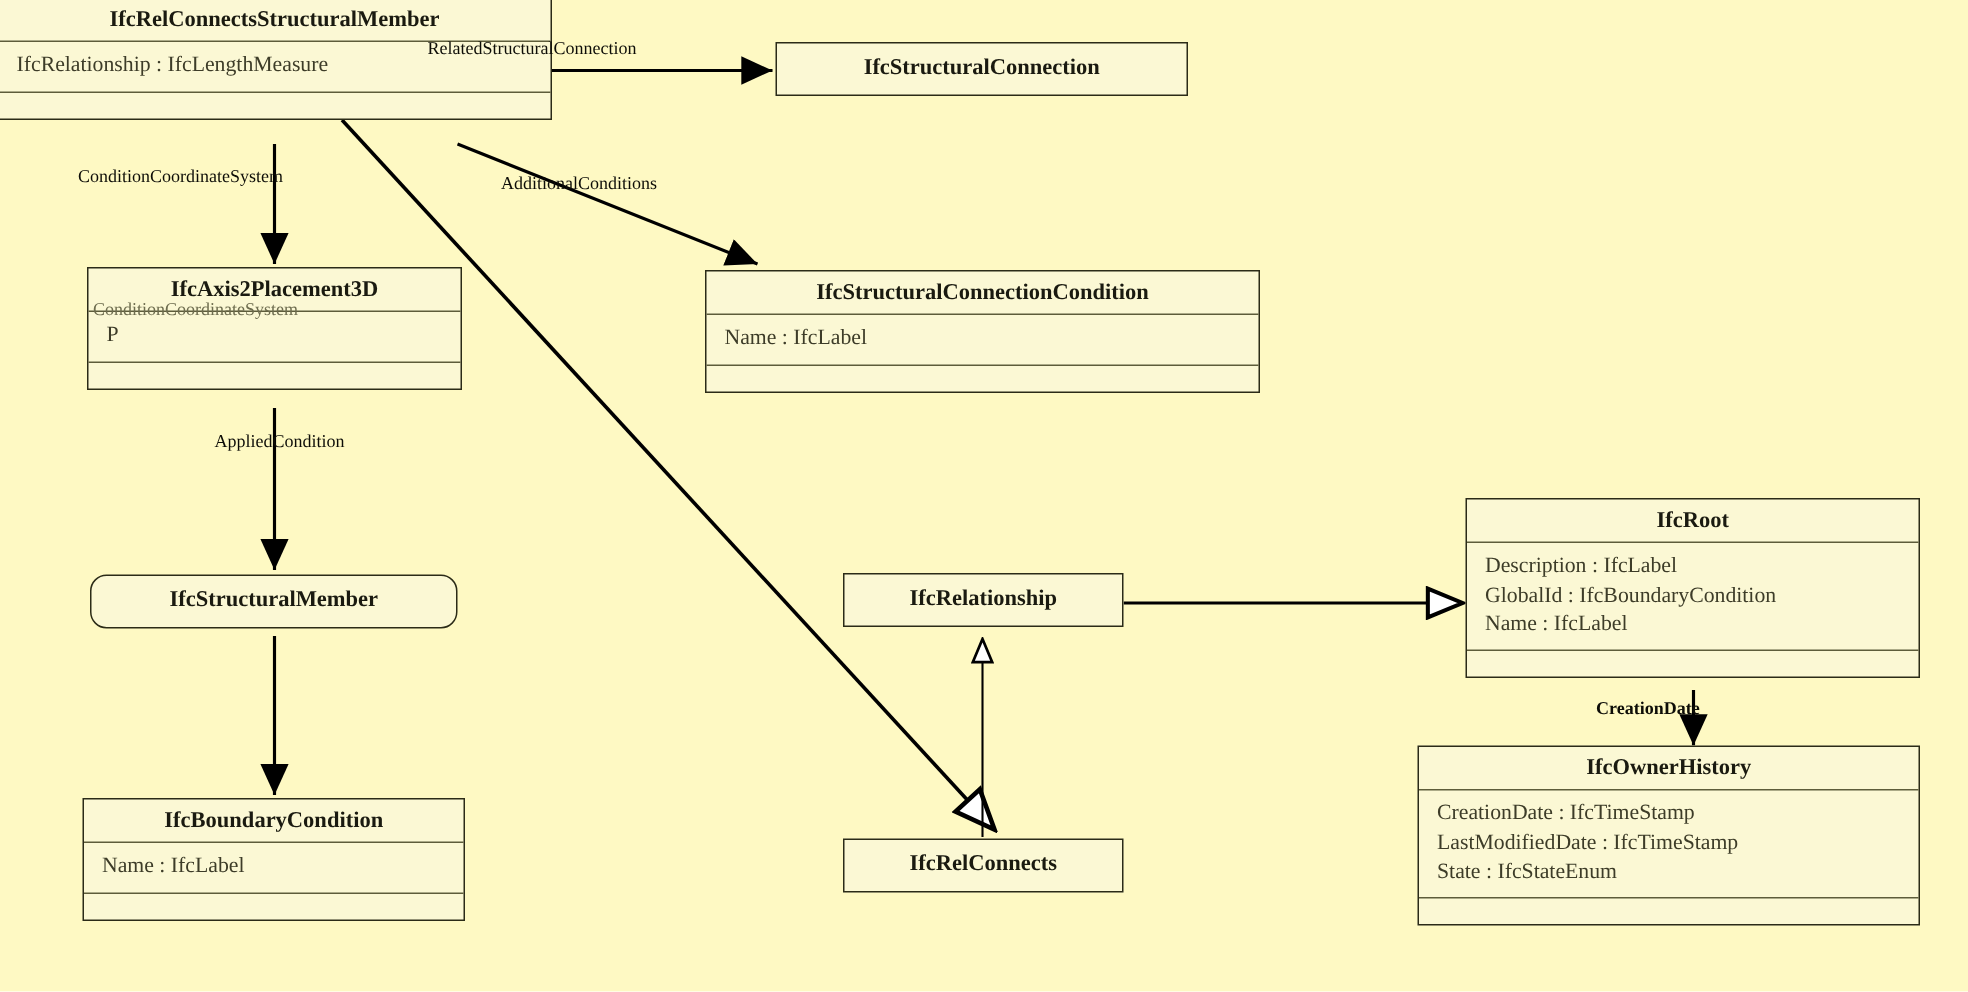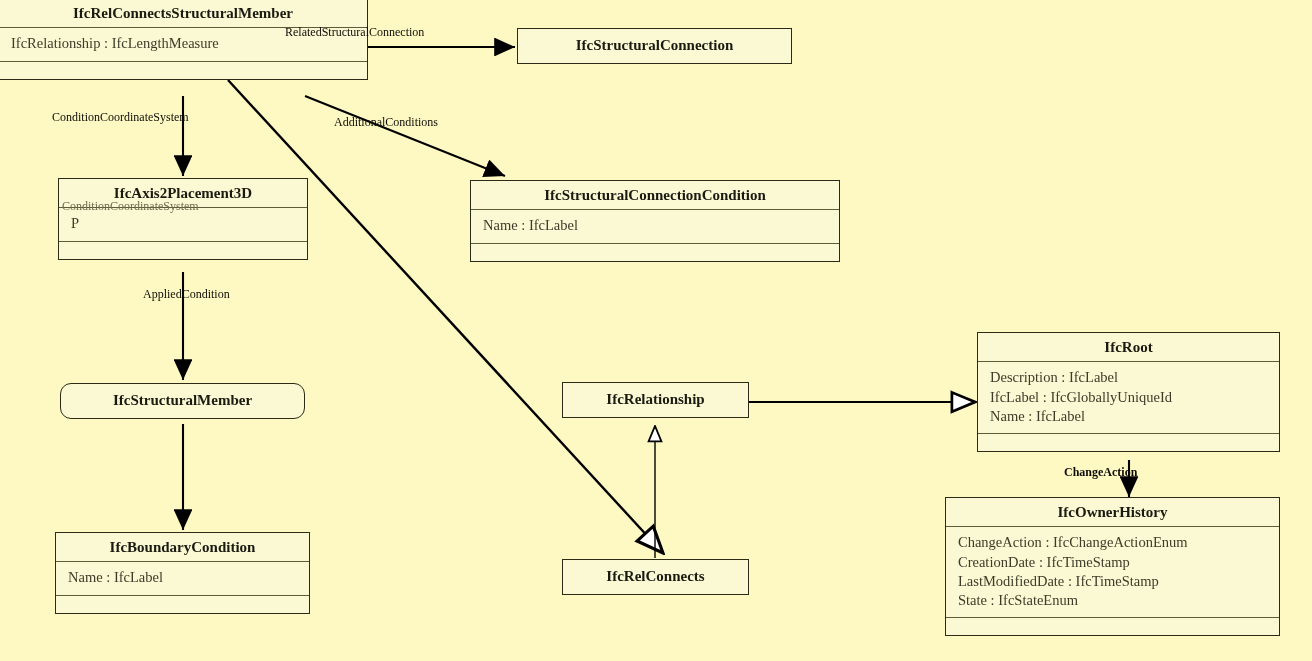--- a/index.html
+++ b/index.html
@@ -171,45 +171,44 @@
 
   <div class="node simple" style="left:562px; top:559px; width:187px;">
     <div class="title">IfcRelConnects</div>
   </div>
 
   <div class="node" style="left:977px; top:332px; width:303px;">
     <div class="title">IfcRoot</div>
     <div class="sep"></div>
     <div class="attrs">
       <div>Description : IfcLabel</div>
-      <div>IfcLabel : IfcGloballyUniqueId</div>
+      <div>GlobalId : IfcBoundaryCondition</div>
       <div>Name : IfcLabel</div>
     </div>
     <div class="sep"></div>
     <div class="tail"></div>
   </div>
 
   <div class="node" style="left:945px; top:497px; width:335px;">
     <div class="title">IfcOwnerHistory</div>
     <div class="sep"></div>
     <div class="attrs">
-      <div>ChangeAction : IfcChangeActionEnum</div>
       <div>CreationDate : IfcTimeStamp</div>
       <div>LastModifiedDate : IfcTimeStamp</div>
       <div>State : IfcStateEnum</div>
     </div>
     <div class="sep"></div>
     <div class="tail"></div>
   </div>
 
   <div class="edge-label" style="left:285px; top:26px;">RelatedStructuralConnection</div>
 
   <div class="edge-label" style="left:52px; top:111px;">ConditionCoordinateSystem</div>
 
   <div class="edge-label" style="left:334px; top:116px;">AdditionalConditions</div>
 
   <div class="edge-label faded" style="left:62px; top:200px;">ConditionCoordinateSystem</div>
 
   <div class="edge-label" style="left:102px; top:288px;margin-left:41px;">AppliedCondition</div>
 
-  <div class="edge-label" style="left:1064px; top:466px; font-weight:bold;">ChangeAction</div>
+  <div class="edge-label" style="left:1064px; top:466px; font-weight:bold;">CreationDate</div>
 
 </div>
 
 </body></html>

